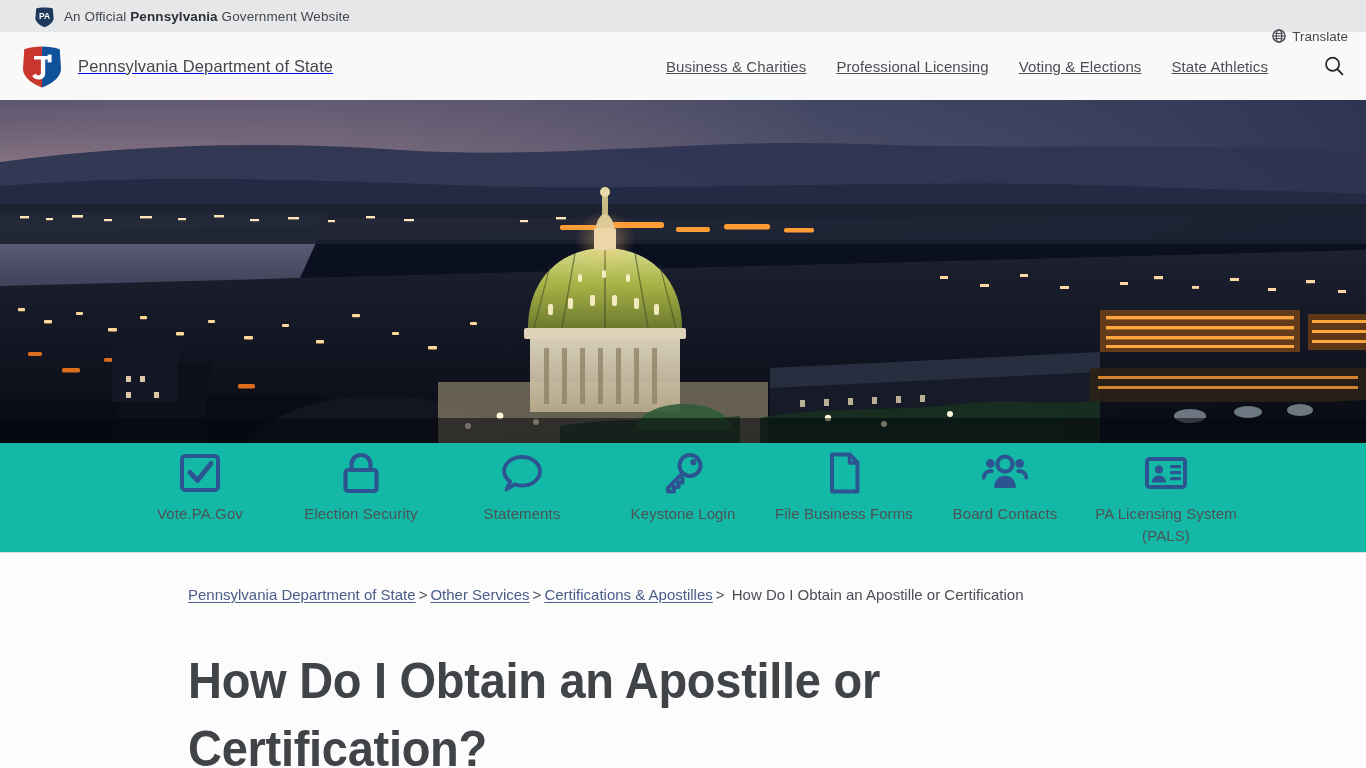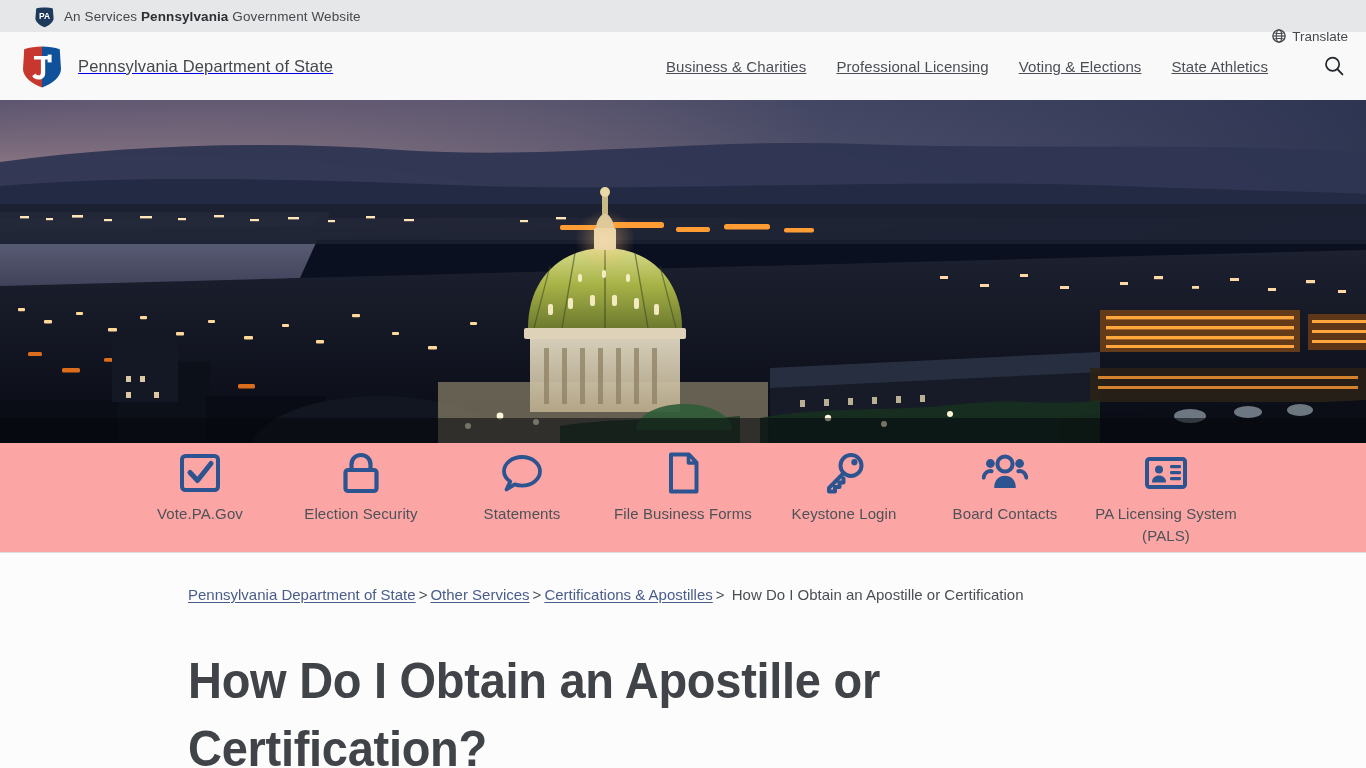--- a/index.html
+++ b/index.html
@@ -81,21 +81,21 @@
     height: 343px;
     width: 1366px;
     overflow: hidden;
     background: #0b1020;
   }
   .hero svg { display: block; width: 1366px; height: 343px; }
 
   
   .quicklinks {
     height: 110px;
-    background: #fca5a5;
+    background: #14b8a6;
     display: flex;
     align-items: flex-start;
     justify-content: center;
     padding-top: 6px;
     border-bottom: 1px solid #dcdedf;
   }
   .ql {
     width: 161px;
     display: flex;
     flex-direction: column;
@@ -153,21 +153,21 @@
 <body>
 
 <div class="gov-bar">
   <div class="gov-bar-left">
     <span>
       <svg class="pa-badge" viewBox="0 0 21 24" aria-hidden="true">
         <path d="M2.2 4.6 C6 3.2 15 3.2 18.8 4.6 L19.6 14.2 C19.6 18 15 21.6 10.5 23.2 C6 21.6 1.4 18 1.4 14.2 Z" fill="#1d3a5c"></path>
         <text x="10.5" y="15.4" font-family="Liberation Sans, sans-serif" font-size="8.4" font-weight="700" fill="#ffffff" text-anchor="middle">PA</text>
       </svg>
     </span>
-    <span class="gov-bar-text"><span>An Services </span><b>Pennsylvania</b><span> Government Website</span></span>
+    <span class="gov-bar-text"><span>An Official </span><b>Pennsylvania</b><span> Government Website</span></span>
   </div>
   <div class="translate">
     <span>
       <svg class="globe" viewBox="0 0 16 16" aria-hidden="true">
         <circle cx="8" cy="8" r="7" fill="none" stroke="#44484d" stroke-width="1.5"></circle>
         <ellipse cx="8" cy="8" rx="3.1" ry="7" fill="none" stroke="#44484d" stroke-width="1.3"></ellipse>
         <line x1="1" y1="8" x2="15" y2="8" stroke="#44484d" stroke-width="1.3"></line>
         <path d="M2.1 4.3 C4 5.5 12 5.5 13.9 4.3" fill="none" stroke="#44484d" stroke-width="1.1"></path>
         <path d="M2.1 11.7 C4 10.5 12 10.5 13.9 11.7" fill="none" stroke="#44484d" stroke-width="1.1"></path>
       </svg>
@@ -454,36 +454,36 @@
         <path d="M23 7 C32.9 7 41 13.4 41 21.3 C41 29.2 32.9 35.6 23 35.6 C20.4 35.6 17.9 35.2 15.7 34.4 L7.5 39.5 L11.2 31.6 C7.4 28.9 5 25.3 5 21.3 C5 13.4 13.1 7 23 7 Z" fill="none" stroke="#2c5490" stroke-width="3.8" stroke-linejoin="round"></path>
       </svg>
     </span>
     <span class="ql-label">Statements</span>
   </a>
 
 
   <a class="ql" href="#">
     <span class="ql-ico">
       <svg width="46" height="46" viewBox="0 0 46 46" aria-hidden="true">
-        <path d="M11 4.5 L29 4.5 L36.5 12.5 L36.5 41.5 L11 41.5 Z" fill="none" stroke="#2c5490" stroke-width="4" stroke-linejoin="round"></path>
-        <path d="M28.5 5 L28.5 13 L36 13" fill="none" stroke="#2c5490" stroke-width="3.6" stroke-linejoin="round"></path>
-      </svg>
-    </span>
-    <span class="ql-label">File Business Forms</span>
-  </a>
-
-  <a class="ql" href="#">
-    <span class="ql-ico">
-      <svg width="46" height="46" viewBox="0 0 46 46" aria-hidden="true">
         <circle cx="30" cy="15.5" r="10.5" fill="none" stroke="#2c5490" stroke-width="4"></circle>
         <circle cx="33.4" cy="12.2" r="3.1" fill="#2c5490"></circle>
         <path d="M22.8 23 L8 37.8 L8 41.5 L14 41.5 L14 37 L18.5 37 L18.5 32.6 L22.5 32.6 L22.5 28.4" fill="none" stroke="#2c5490" stroke-width="4" stroke-linejoin="round" stroke-linecap="round"></path>
       </svg>
     </span>
     <span class="ql-label">Keystone Login</span>
+  </a>
+
+  <a class="ql" href="#">
+    <span class="ql-ico">
+      <svg width="46" height="46" viewBox="0 0 46 46" aria-hidden="true">
+        <path d="M11 4.5 L29 4.5 L36.5 12.5 L36.5 41.5 L11 41.5 Z" fill="none" stroke="#2c5490" stroke-width="4" stroke-linejoin="round"></path>
+        <path d="M28.5 5 L28.5 13 L36 13" fill="none" stroke="#2c5490" stroke-width="3.6" stroke-linejoin="round"></path>
+      </svg>
+    </span>
+    <span class="ql-label">File Business Forms</span>
   </a>
 
   <a class="ql" href="#">
     <span class="ql-ico">
       <svg width="46" height="46" viewBox="0 0 46 46" aria-hidden="true">
         <circle cx="23" cy="14" r="7.6" fill="none" stroke="#2c5490" stroke-width="4"></circle>
         <circle cx="8.4" cy="13.5" r="4.4" fill="#2c5490"></circle>
         <circle cx="37.6" cy="13.5" r="4.4" fill="#2c5490"></circle>
         <path d="M12.2 38 C12.2 29.6 17 25.8 23 25.8 C29 25.8 33.8 29.6 33.8 38 Z" fill="#2c5490"></path>
         <path d="M1.6 27.5 C2.6 22.8 6 20.6 9.6 21.2" fill="none" stroke="#2c5490" stroke-width="4" stroke-linecap="round"></path>

